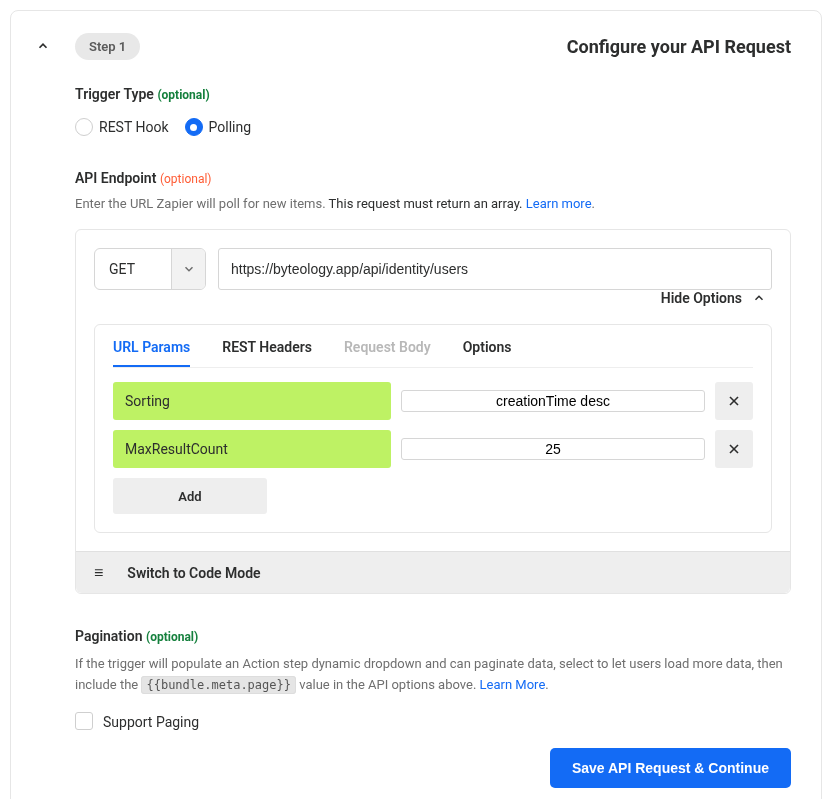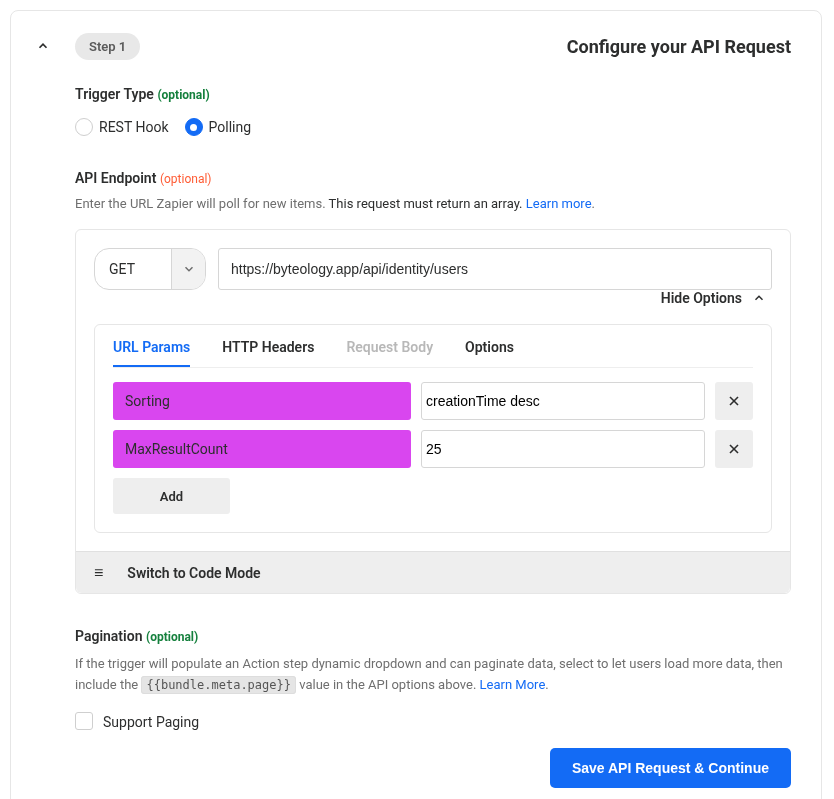--- a/index.html
+++ b/index.html
@@ -129,21 +129,21 @@
       padding: 18px 18px 0 18px;
     }
     .url-row {
       display: flex;
       gap: 12px;
       align-items: stretch;
     }
     .method-select {
       display: flex;
       border: 1px solid #d6d6d6;
-      border-radius: 15px;
+      border-radius: 6px;
       height: 42px;
       overflow: hidden;
     }
     .method-select .method-label {
       width: 76px;
       display: flex;
       align-items: center;
       justify-content: flex-start;
       padding-left: 14px;
       font-size: 14px;
@@ -210,51 +210,52 @@
       margin-top: 14px;
     }
     .param-row {
       display: flex;
       gap: 10px;
       margin-bottom: 10px;
       align-items: center;
     }
     .param-key {
       flex: 1;
-      background: #d946ef;
+      background: #bef264;
       border-radius: 3px;
       height: 38px;
       display: flex;
       align-items: center;
       padding: 0 12px;
       font-size: 14px;
       color: #2d2e2e;
     }
     .param-value {
       flex: 1;
       border: 1px solid #d6d6d6;
       border-radius: 3px;
-      height: 38px;
-      padding: 0 4px;
+      height: 22px;
+      padding: 0 24px;
       font-size: 14px;
       outline: none;
+      text-align: center;
     }
     .delete-btn {
       width: 38px;
       height: 38px;
       background: #eeeeee;
       border-radius: 3px;
       display: flex;
       align-items: center;
       justify-content: center;
       cursor: pointer;
       color: #2d2e2e;
     }
     .add-btn {
-      width: 117px;
+      width: 154px;
       height: 36px;
       background: #eeeeee;
       border-radius: 3px;
       display: flex;
       align-items: center;
       justify-content: center;
       font-weight: 600;
       font-size: 13px;
       color: #2d2e2e;
       cursor: pointer;
@@ -380,21 +381,21 @@
       <div class="options-toggle">
         <span>Hide Options</span>
         <svg width="14" height="14" viewBox="0 0 24 24" fill="none" stroke="currentColor" stroke-width="2.5">
             <polyline points="6 15 12 9 18 15"></polyline>
           </svg>
       </div>
 
       <div class="tabs-box">
         <div class="tabs-row">
           <div class="tab-item active">URL Params</div>
-          <div class="tab-item">HTTP Headers</div>
+          <div class="tab-item">REST Headers</div>
           <div class="tab-item disabled">Request Body</div>
           <div class="tab-item">Options</div>
         </div>
 
         <div class="params-grid">
           <div class="param-row">
             <div class="param-key">Sorting</div>
             <input class="param-value" value="creationTime desc" style="">
             <div class="delete-btn">
               <svg width="16" height="16" viewBox="0 0 24 24" fill="none" stroke="currentColor" stroke-width="2.5">

